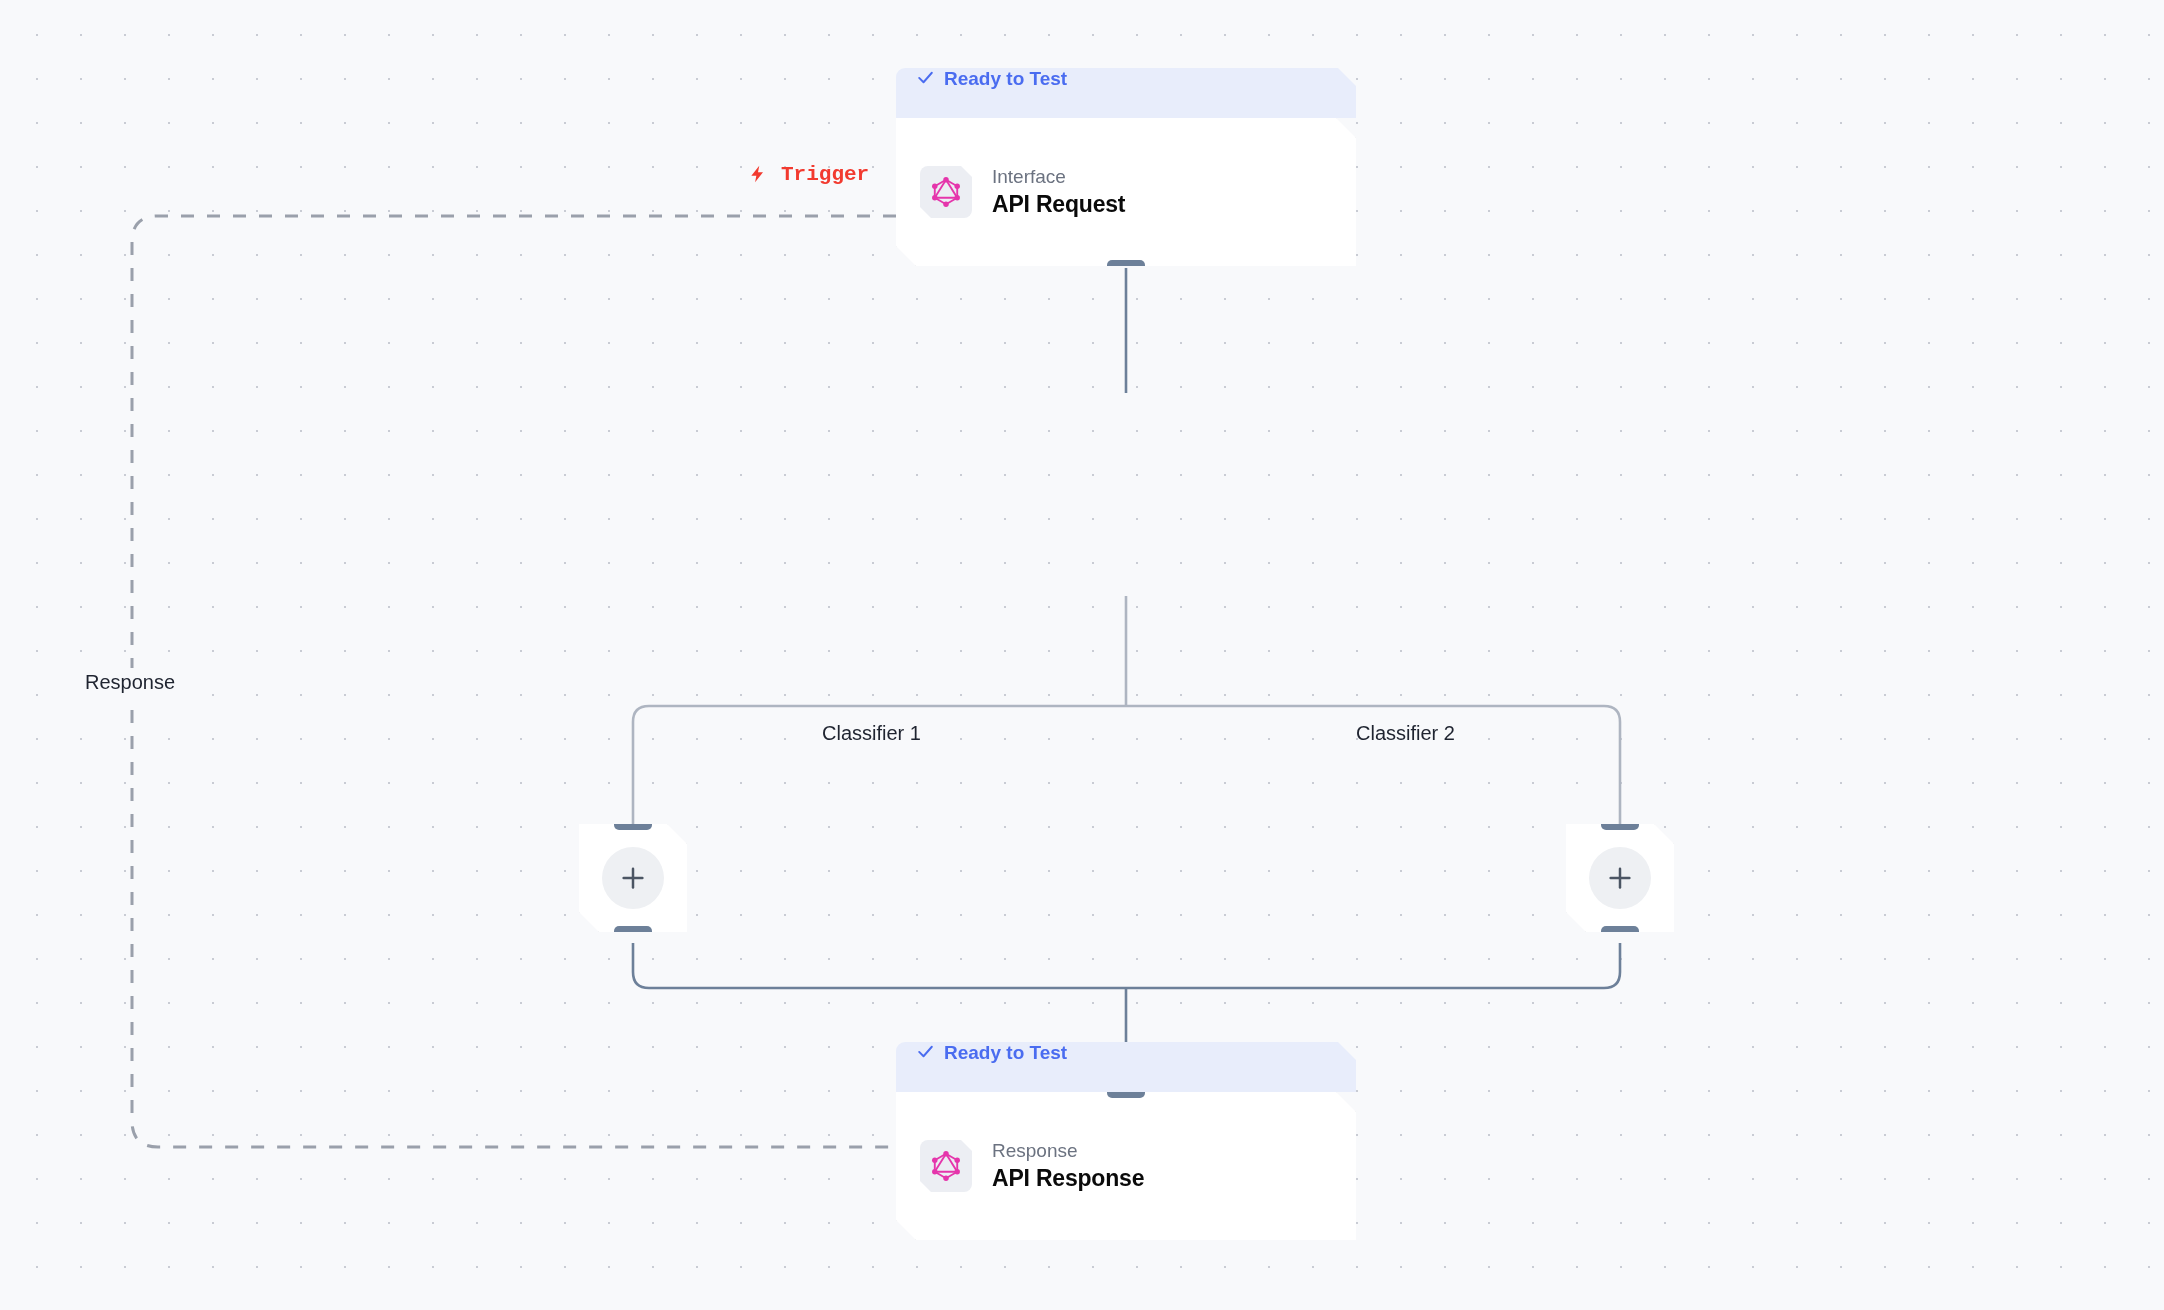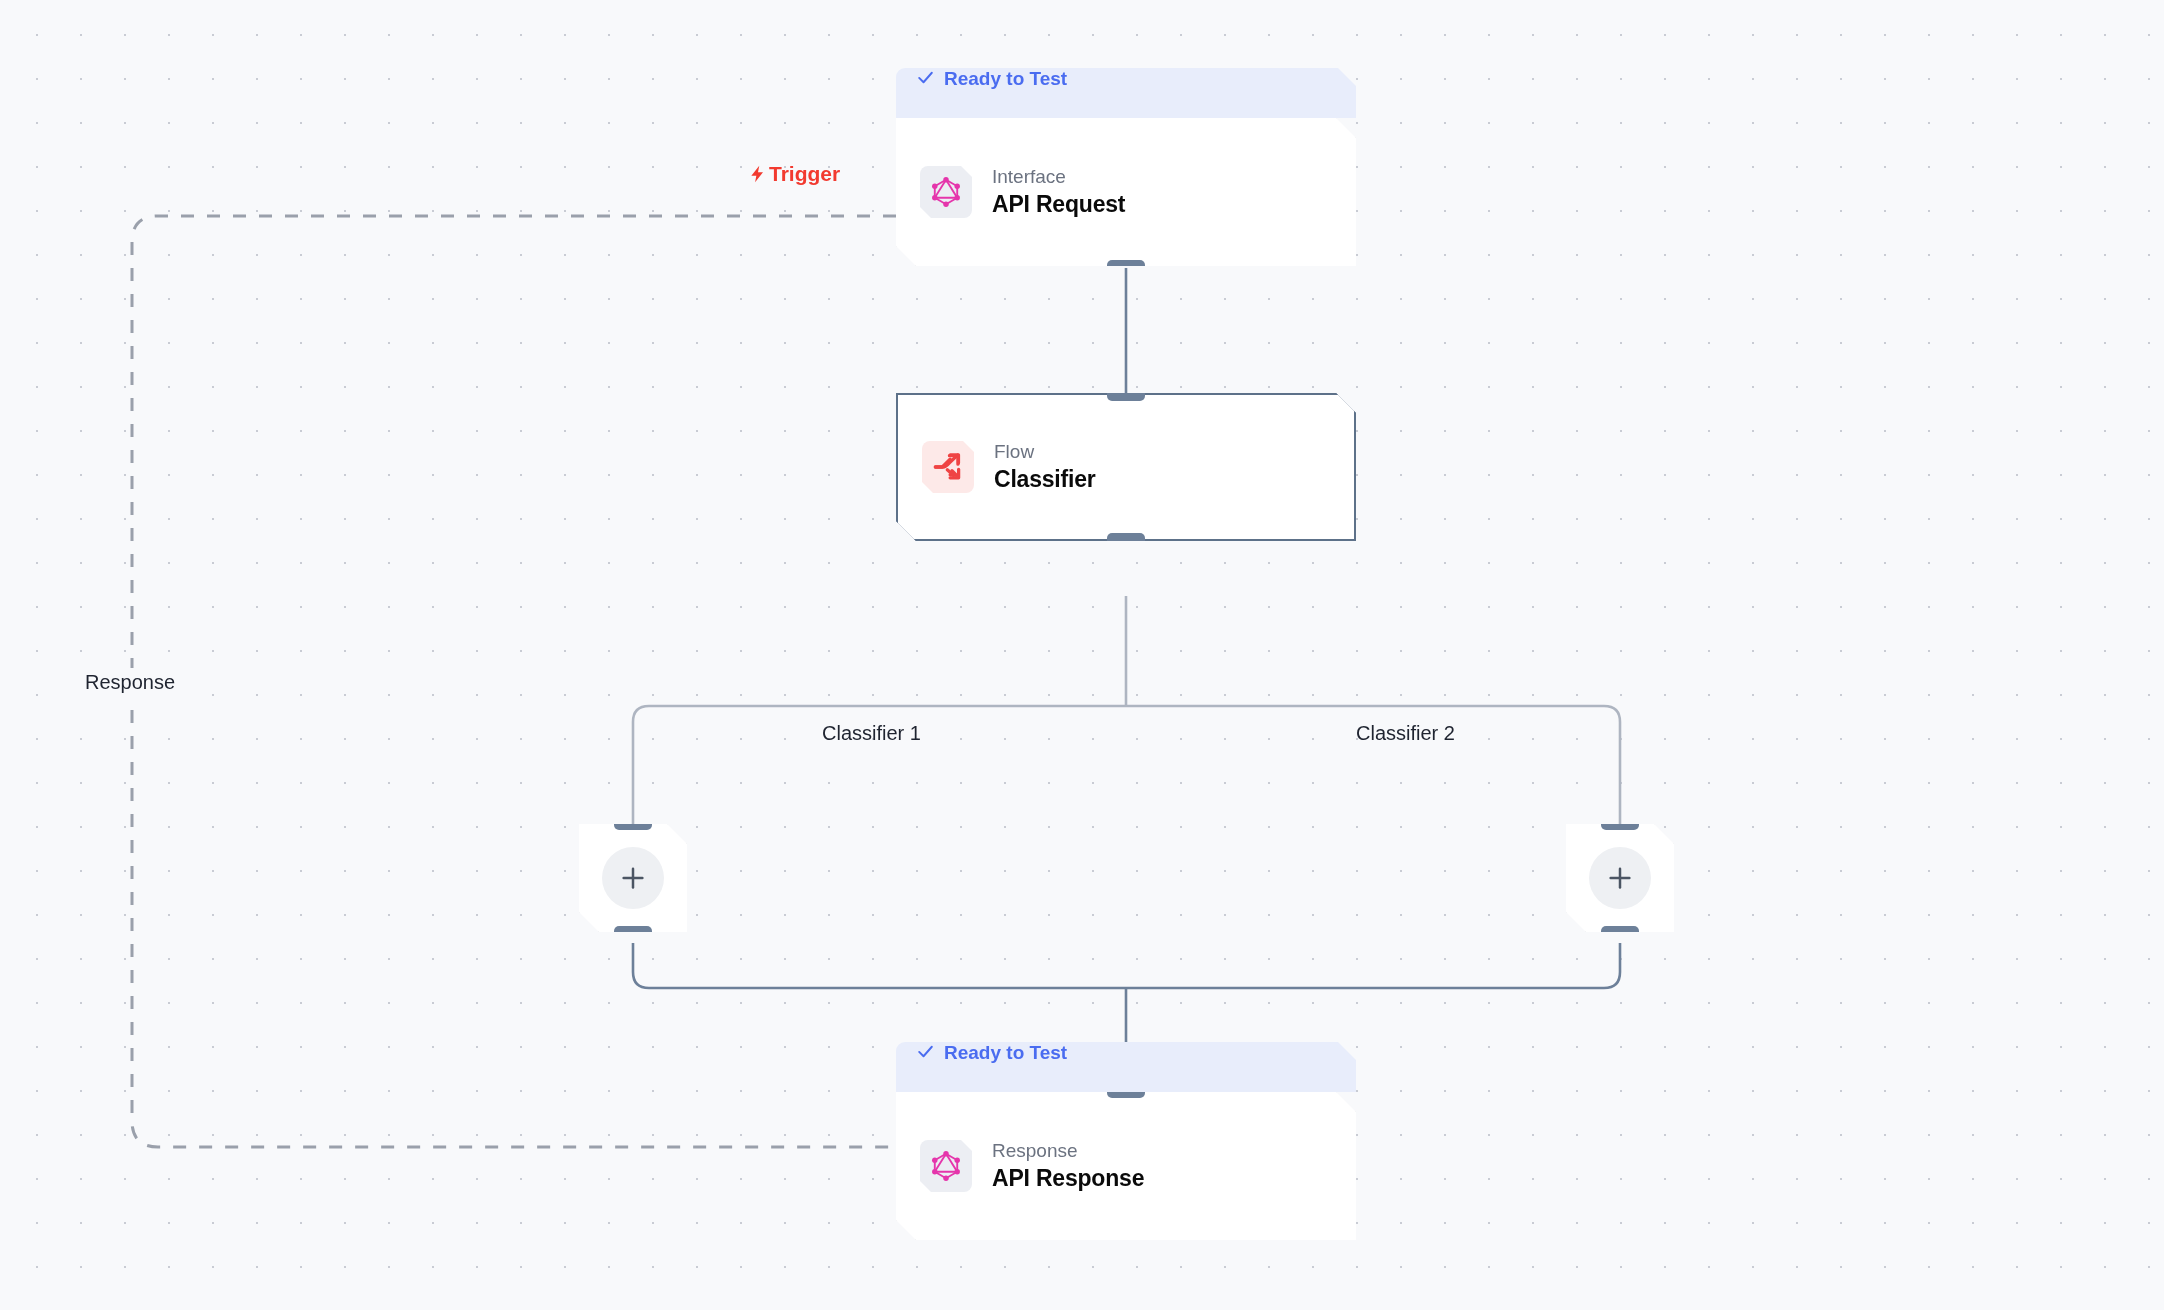--- a/index.html
+++ b/index.html
@@ -155,27 +155,28 @@
     width: 62px; height: 62px;
     border-radius: 50%;
     background: #eef0f3;
     display: flex;
     align-items: center;
     justify-content: center;
   }
   .trigger-label {
     position: absolute;
     display: flex;
-    align-items: flex-start;
-    gap: 1px;
+    align-items: center;
+    gap: 13px;
     font-size: 21px;
     font-weight: 700;
     color: #f23a2f;
     white-space: nowrap;
     z-index: 3;
+    font-family: Liberation Mono, monospace;
   }
   .response-label {
     position: absolute;
     font-size: 20px;
     color: #1f2430;
     background: #f8f9fb;
     padding: 3px 7px;
     white-space: nowrap;
     z-index: 3;
   }
@@ -261,41 +262,20 @@
         <span class="node-kind">Interface</span>
         <span class="node-title">API Request</span>
       </div>
       <div class="handle bottom"></div>
     </div>
   </div>
 
   <div class="node" style="left:896px; top:393px; width:460px;">
 
 
-    <div class="node-body selected" style="height:148px;">
-      <div class="handle top"></div>
-      <div class="node-icon flow">
-        <svg width="34" height="34" viewBox="0 0 24 24" aria-hidden="true">
-          <g fill="none" stroke="#ef4444" stroke-width="2.3" stroke-linecap="round" stroke-linejoin="round">
-            <path d="M3 12 H8 L13.5 6.5"></path>
-            <path d="M13.5 17.5 L16.5 17.5"></path>
-            <path d="M11.5 14 L16 18"></path>
-          </g>
-          <path d="M13 4 h6 v6" fill="none" stroke="#ef4444" stroke-width="2.3" stroke-linecap="round" stroke-linejoin="round" transform="rotate(0 16 7)"></path>
-          <path d="M14.8 14.6 L19.5 19.3 M19.5 13.6 v6 h-6" fill="none" stroke="#ef4444" stroke-width="2.3" stroke-linecap="round" stroke-linejoin="round"></path>
-          <path d="M3.2 12 H8.4 C10.4 12 11.6 10.6 13 9 L18.8 3.6" fill="none" stroke="#ef4444" stroke-width="2.3" stroke-linecap="round"></path>
-          <path d="M13.6 3.4 h5.8 v5.8" fill="none" stroke="#ef4444" stroke-width="2.3" stroke-linecap="round" stroke-linejoin="round"></path>
-        </svg>
-      </div>
-      <div class="node-text">
-        <span class="node-kind">Flow</span>
-        <span class="node-title">Classifier</span>
-      </div>
-      <div class="handle bottom"></div>
-    </div>
   </div>
 
   <div class="add-node" style="left:579px; top:824px;">
     <div class="handle top"></div>
     <div class="add-circle">
       <svg width="30" height="30" viewBox="0 0 24 24" aria-hidden="true">
         <line x1="12" y1="4.5" x2="12" y2="19.5" stroke="#4b5563" stroke-width="2" stroke-linecap="round"></line>
         <line x1="4.5" y1="12" x2="19.5" y2="12" stroke="#4b5563" stroke-width="2" stroke-linecap="round"></line>
       </svg>
     </div>

